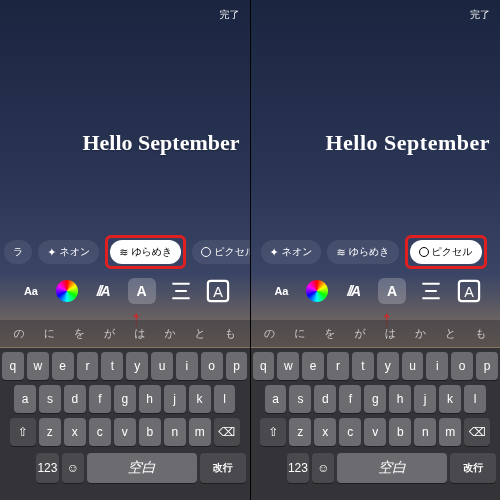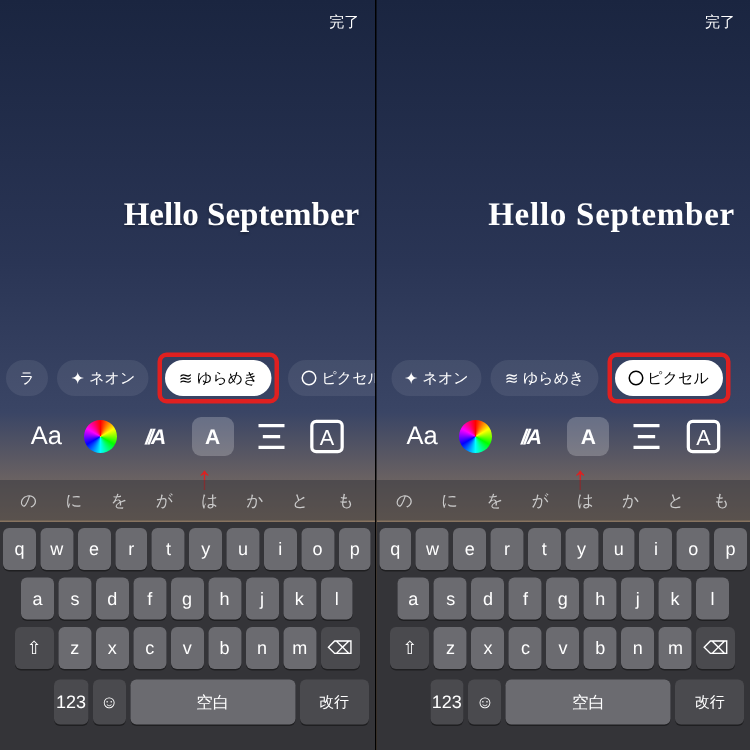--- a/index.html
+++ b/index.html
@@ -12,34 +12,34 @@
 .pane:nth-child(1) .hello{font-size:22px;font-family:Georgia,serif;text-shadow:0 1px 2px rgba(0,0,0,.3);filter:blur(.3px);}
 .pane:nth-child(2) .hello{font-size:22px;font-family:Georgia,serif;letter-spacing:.5px;}
 .effects-row{position:absolute;top:235px;width:100%;display:flex;align-items:center;gap:6px;padding:0 4px;justify-content:flex-start;}
 .effect-chip{display:inline-flex;align-items:center;gap:3px;padding:5px 9px;border-radius:15px;font-size:10px;color:#fff;background:rgba(255,255,255,.08);white-space:nowrap;}
 .effect-chip.active{background:#fff;color:#000;}
 .effect-chip .dot{width:10px;height:10px;border:1.5px solid currentColor;border-radius:50%;}
 .effect-chip .wave{font-size:11px;}
 .highlight-box{border:3px solid #e02020;border-radius:6px;padding:2px;}
 .toolbar{position:absolute;top:278px;width:100%;display:flex;justify-content:space-around;align-items:center;padding:0 12px;}
 .tool{width:26px;height:26px;display:flex;align-items:center;justify-content:center;color:#fff;font-size:14px;}
-.tool.Aa{font-weight:400;font-size:17px;}
+.tool.Aa{font-weight:700;font-size:11px;}
 .tool.color{width:22px;height:22px;border-radius:50%;background:conic-gradient(#f00,#ff0,#0f0,#0ff,#00f,#f0f,#f00);}
 .tool.italic{font-style:italic;letter-spacing:-2px;font-weight:600;}
 .tool.effect{background:rgba(255,255,255,.22);border-radius:6px;width:28px;height:26px;font-weight:700;}
 .arrow{position:absolute;top:306px;left:50%;transform:translateX(6px);color:#e02020;font-size:22px;font-weight:bold;}
 .suggestions{position:absolute;top:320px;width:100%;display:flex;justify-content:space-around;padding:6px 4px;background:rgba(60,60,65,.6);}
 .sugg{color:#ccc;font-size:11px;}
 .keyboard{position:absolute;top:348px;bottom:0;width:100%;background:#343438;display:flex;flex-direction:column;padding:4px 2px 2px;gap:5px;}
 .krow{display:flex;gap:3px;justify-content:center;}
 .key{flex:1;max-width:22px;height:28px;background:#6b6b70;border-radius:4px;display:flex;align-items:center;justify-content:center;color:#fff;font-size:12px;box-shadow:0 1px 0 rgba(0,0,0,.4);}
 .key.dark{background:#4a4a4e;}
 .key.wide{max-width:26px;}
-.key.space{max-width:110px;flex:5;color:#fff;font-size:11px;}
-.key.ret{max-width:50px;flex:2;font-size:10px;}
+.key.space{max-width:110px;flex:5;color:#fff;font-size:14px;font-style:italic;}
+.key.ret{max-width:50px;flex:2;font-size:10px;font-weight:bold;}
 .krow.r2{padding:0 12px;}
 .bottombar{display:flex;gap:3px;padding:2px 2px 0;align-items:flex-end;margin-left:32px;}
 .bottombar .key{height:30px;}
 .globe{max-width:22px;}
 </style>
 </head>
 <body>
 
 <div class="container">
   <div class="pane">

